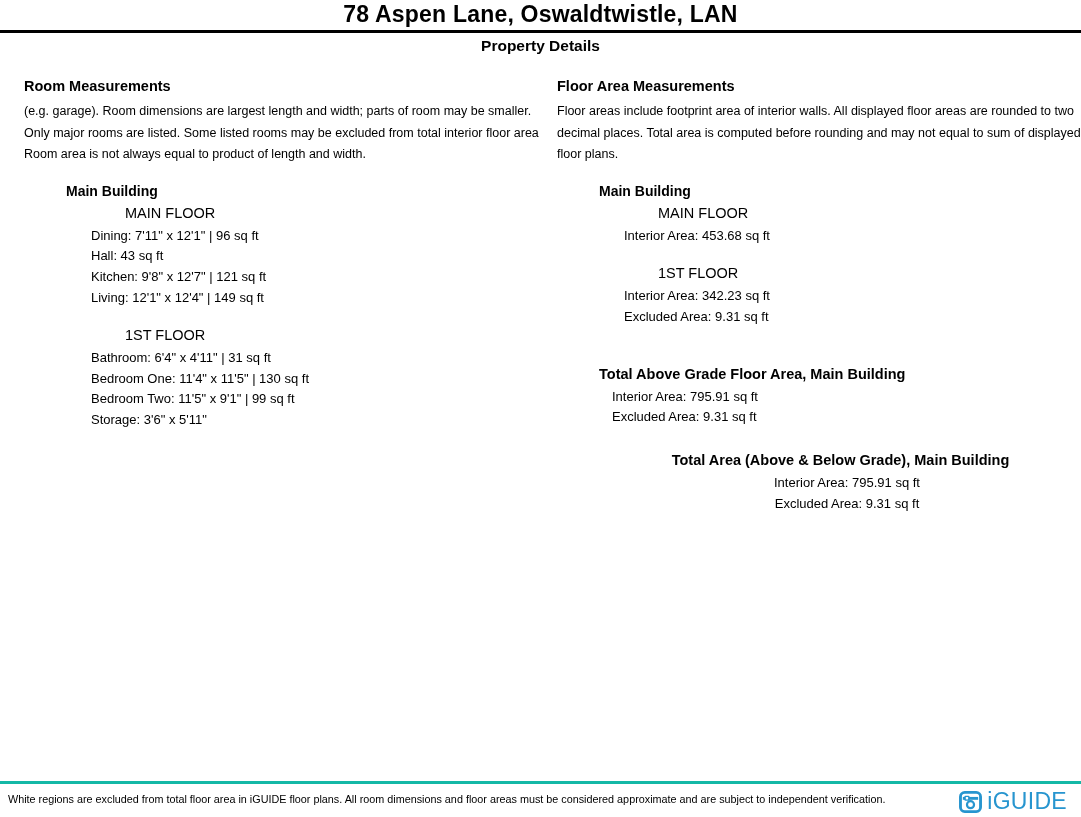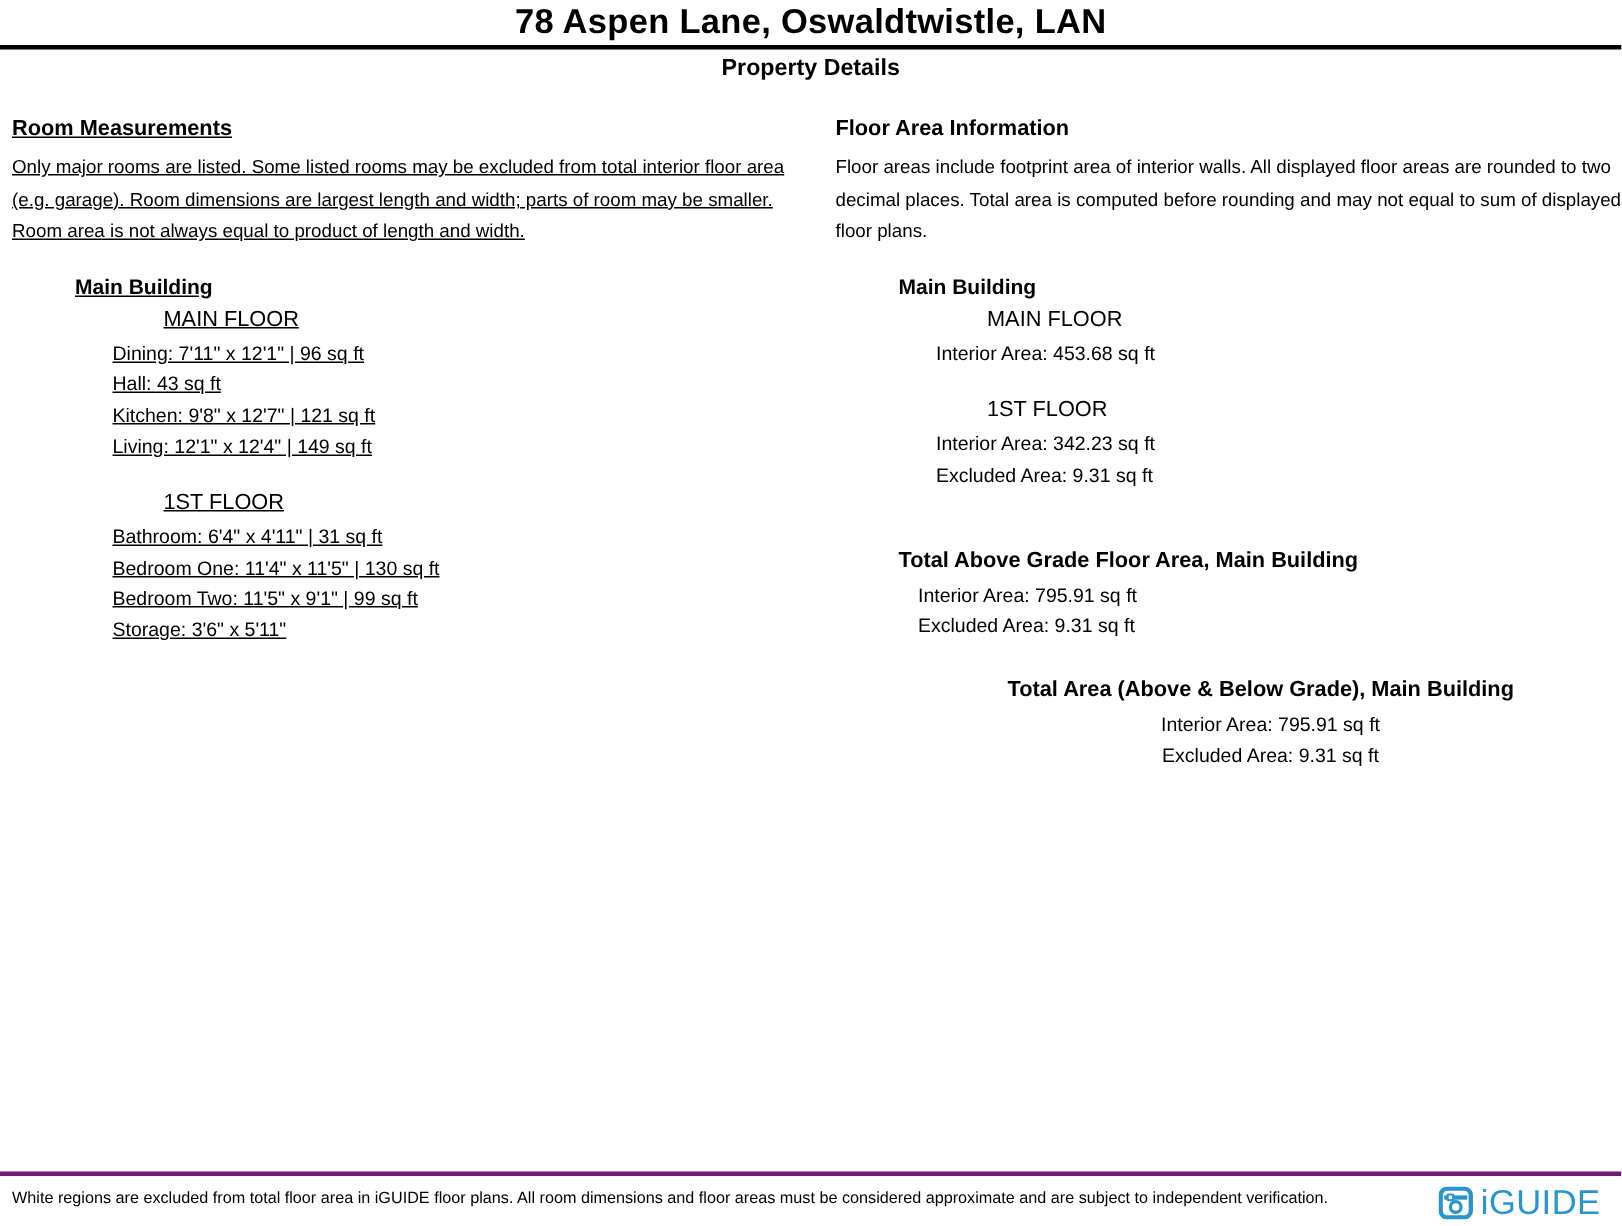--- a/index.html
+++ b/index.html
@@ -33,21 +33,21 @@
     text-align: center;
     font-size: 15.5px;
     font-weight: bold;
   }
 
   .col {
     position: absolute;
     top: 78px;
     width: 525px;
   }
-  .col-left  { left: 8px; text-decoration: underline;   }
+  .col-left  { left: 24px;   }
   .col-right { left: 557px; }
 
   .section-heading {
     font-size: 14.5px;
     font-weight: bold;
     line-height: 17px;
     margin-bottom: 6px;
   }
   .para-line {
     font-size: 12.5px;
@@ -88,21 +88,21 @@
     font-size: 13px;
     line-height: 20.8px;
     margin-left: 13px;
     white-space: nowrap;
   }
 
   .footer {
     position: absolute;
     left: 0; right: 0;
     top: 781px;
-    border-top: 3px solid #701a75;
+    border-top: 3px solid #14b8a6;
     padding: 5px 8px 0 8px;
     display: flex;
     justify-content: space-between;
     align-items: flex-start;
   }
   .disclaimer {
     font-size: 10.8px;
     line-height: 13px;
     padding-top: 4px;
   }
@@ -123,22 +123,22 @@
 </head>
 <body>
 
 <div class="page-title">78 Aspen Lane, Oswaldtwistle, LAN</div>
 <div class="rule-top"></div>
 <div class="page-subtitle">Property Details</div>
 
 <div class="col col-left">
   <div class="section-heading">Room Measurements</div>
   <div class="section-description">
+    <div class="para-line">(e.g. garage). Room dimensions are largest length and width; parts of room may be smaller.</div>
     <div class="para-line">Only major rooms are listed. Some listed rooms may be excluded from total interior floor area</div>
-    <div class="para-line">(e.g. garage). Room dimensions are largest length and width; parts of room may be smaller.</div>
     <div class="para-line">Room area is not always equal to product of length and width.</div>
   </div>
   <div class="building">
     <div class="building-name">Main Building</div>
     <div class="floor-block">
       <div class="floor-name">MAIN FLOOR</div>
       <div class="detail-line">Dining: 7'11" x 12'1" | 96 sq ft</div>
       <div class="detail-line">Hall: 43 sq ft</div>
       <div class="detail-line">Kitchen: 9'8" x 12'7" | 121 sq ft</div>
       <div class="detail-line">Living: 12'1" x 12'4" | 149 sq ft</div>
@@ -147,21 +147,21 @@
       <div class="floor-name">1ST FLOOR</div>
       <div class="detail-line">Bathroom: 6'4" x 4'11" | 31 sq ft</div>
       <div class="detail-line">Bedroom One: 11'4" x 11'5" | 130 sq ft</div>
       <div class="detail-line">Bedroom Two: 11'5" x 9'1" | 99 sq ft</div>
       <div class="detail-line">Storage: 3'6" x 5'11"</div>
     </div>
   </div>
 </div>
 
 <div class="col col-right">
-  <div class="section-heading">Floor Area Information</div>
+  <div class="section-heading">Floor Area Measurements</div>
   <div class="section-description">
     <div class="para-line">Floor areas include footprint area of interior walls. All displayed floor areas are rounded to two</div>
     <div class="para-line">decimal places. Total area is computed before rounding and may not equal to sum of displayed</div>
     <div class="para-line">floor plans.</div>
   </div>
   <div class="building">
     <div class="building-name">Main Building</div>
     <div class="floor-block">
       <div class="floor-name">MAIN FLOOR</div>
       <div class="detail-line">Interior Area: 453.68 sq ft</div>

